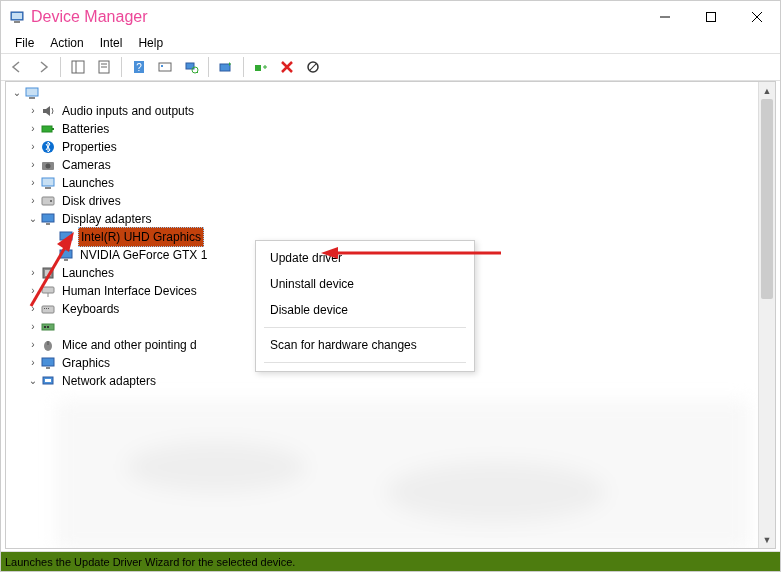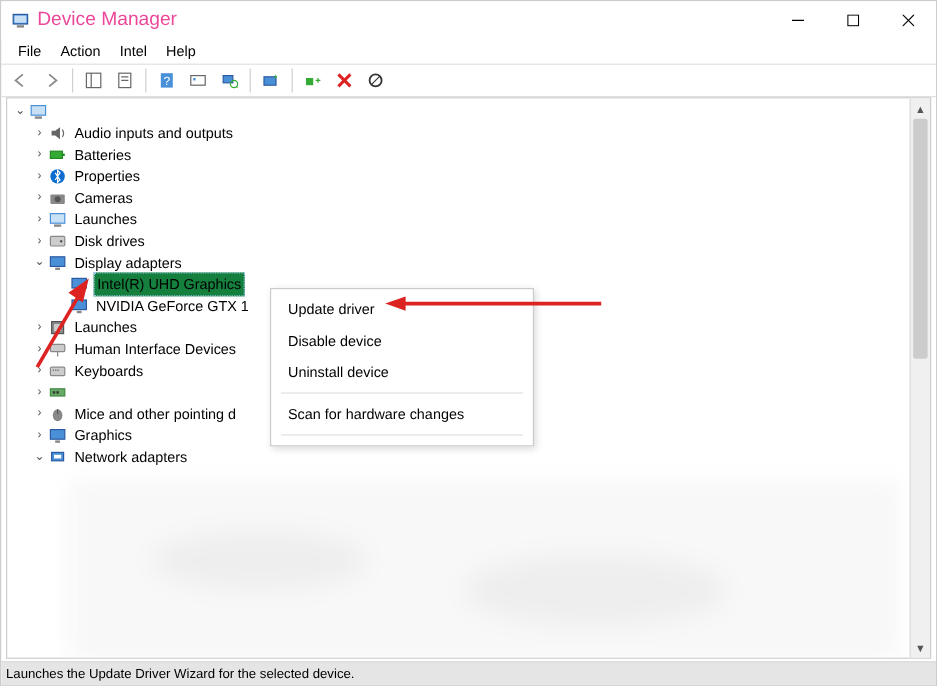--- a/index.html
+++ b/index.html
@@ -20,39 +20,39 @@
 .toolbar { height: 28px; border-top: 1px solid #e0e0e0; border-bottom: 1px solid #e0e0e0; display: flex; align-items: center; padding: 0 4px; gap: 2px; }
 .toolbar .tb-btn { width: 24px; height: 24px; display: flex; align-items: center; justify-content: center; border: 1px solid transparent; }
 .toolbar .sep { width: 1px; height: 20px; background: #d0d0d0; margin: 0 3px; }
 
 
 .tree-container { position: absolute; top: 80px; left: 4px; right: 4px; bottom: 22px; border: 1px solid #ccc; overflow: hidden; background: #fff; }
 .tree { padding: 2px 0; font-size: 12px; line-height: 18px; }
 .tree-row { display: flex; align-items: center; height: 18px; white-space: nowrap; padding-left: 0; }
 .tree-row .exp { width: 14px; text-align: center; font-size: 10px; color: #555; flex-shrink: 0; }
 .tree-row .icon { width: 16px; height: 16px; margin-right: 4px; flex-shrink: 0; display: inline-flex; align-items: center; justify-content: center; }
-.tree-row.selected .label { background: #15803d; border: 1px dotted #99c9ef; padding: 0 2px; }
+.tree-row.selected .label { background: #c2410c; border: 1px dotted #99c9ef; padding: 0 2px; }
 .tree-row .label { padding: 0 2px; }
 .indent-0 { padding-left: 4px; }
 .indent-1 { padding-left: 20px; }
 .indent-2 { padding-left: 38px; }
 
 
 .scrollbar { position: absolute; right: 0; top: 0; bottom: 0; width: 17px; background: #f0f0f0; border-left: 1px solid #ddd; }
 .scrollbar .arrow { height: 17px; display: flex; align-items: center; justify-content: center; font-size: 9px; color: #555; }
 .scrollbar .thumb { position: absolute; top: 17px; left: 2px; right: 2px; height: 200px; background: #ccc; border-radius: 2px; }
 
 
-.context-menu { position: absolute; background: #fff; border: 1px solid #ccc; box-shadow: 2px 2px 6px rgba(0,0,0,0.15); font-size: 12px; padding: 4px 0; min-width: 220px; z-index: 100; }
+.context-menu { position: absolute; background: #fff; border: 1px solid #ccc; box-shadow: 2px 2px 6px rgba(0,0,0,0.15); font-size: 12px; padding: 4px 0; min-width: 220px; z-index: 100; margin-left: 30px; }
 .context-menu .cm-item { padding: 6px 14px; cursor: default; }
 .context-menu .cm-item.bold { font-weight: bold; }
 .context-menu .cm-sep { height: 1px; background: #e0e0e0; margin: 4px 8px; }
 
 
-.statusbar { position: absolute; bottom: 0; left: 0; right: 0; height: 20px; background: #e5e5e5; border-top: 1px solid #ddd; font-size: 11px; display: flex; align-items: center; padding-left: 4px; }
+.statusbar { position: absolute; bottom: 0; left: 0; right: 0; height: 20px; background: #4d7c0f; border-top: 1px solid #ddd; font-size: 11px; display: flex; align-items: center; padding-left: 4px; }
 
 
 .arrow-annotation { position: absolute; z-index: 200; pointer-events: none; }
 .arrow-annotation2 { position: absolute; z-index: 50; pointer-events: none; }
 
 
 .blur-area { position: absolute; left: 50px; right: 25px; top: 318px; height: 150px; background: #f8f8f8; filter: blur(8px); border-radius: 8px; }
 .blur-shadow { position: absolute; background: rgba(0,0,0,0.04); border-radius: 50%; filter: blur(10px); }
 </style>
 </head>
@@ -347,22 +347,22 @@
 
   <div class="scrollbar">
     <div class="arrow">▲</div>
     <div class="thumb"></div>
     <div class="arrow" style="position:absolute;bottom:0;left:0;right:0">▼</div>
   </div>
 </div>
 
 <div class="context-menu" style="left:224px; top:239px;">
   <div class="cm-item">Update driver</div>
+  <div class="cm-item">Uninstall device</div>
   <div class="cm-item">Disable device</div>
-  <div class="cm-item">Uninstall device</div>
   <div class="cm-sep"></div>
   <div class="cm-item">Scan for hardware changes</div>
   <div class="cm-sep"></div>
 </div>
 
 <svg class="arrow-annotation" style="left:315px; top:242px;" width="190" height="20">
   <line x1="20" y1="10" x2="185" y2="10" stroke="#d22" stroke-width="3"></line>
   <polygon points="5,10 22,4 22,16" fill="#d22"></polygon>
 </svg>
 

